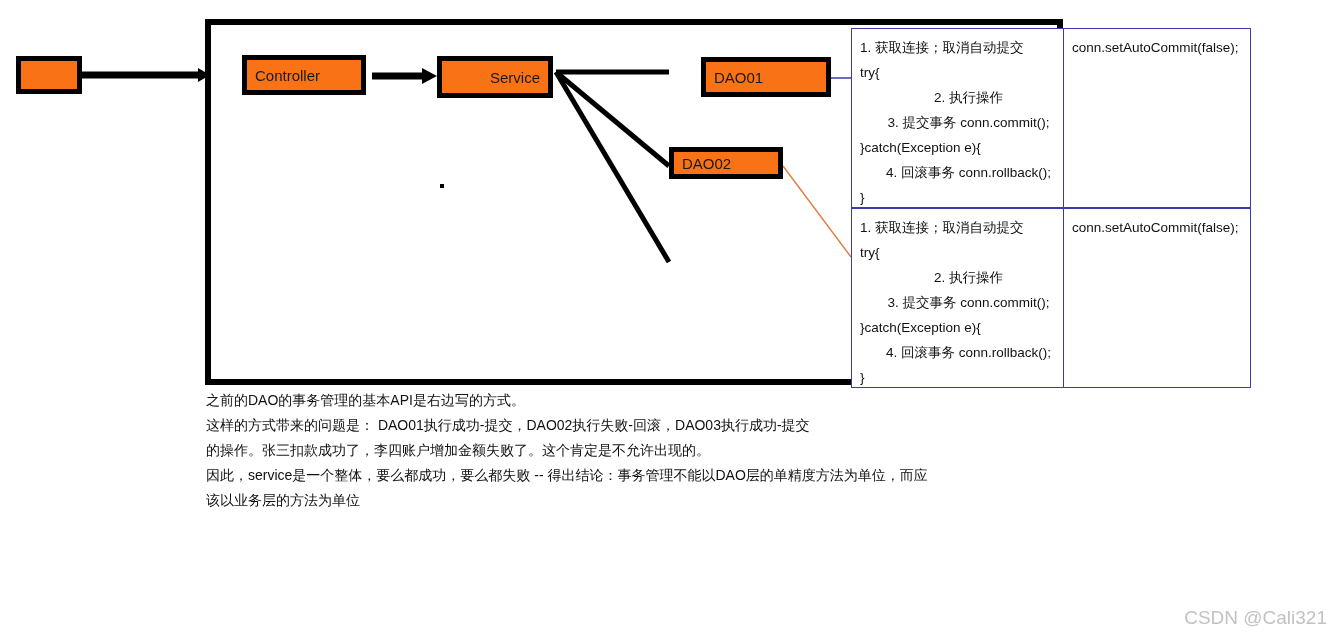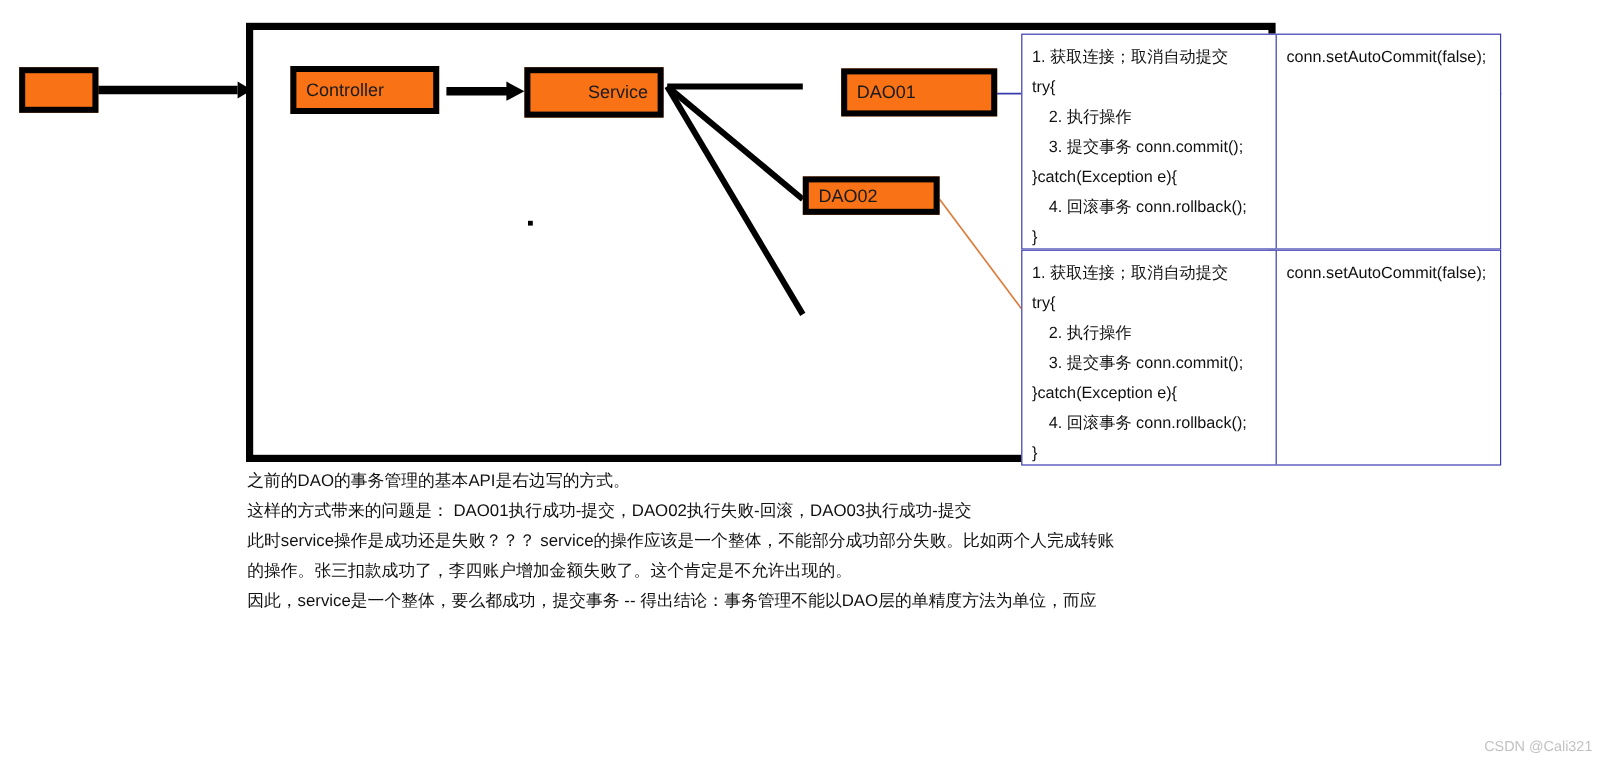--- a/index.html
+++ b/index.html
@@ -92,21 +92,21 @@
     flex: 1;
     box-sizing: border-box;
     padding: 6px 0 0 8px;
   }
   .code-line {
     font-size: 13.5px;
     line-height: 25px;
     white-space: nowrap;
     color: #111111;
   }
-  .code-line.indent { padding-left: 14px; }
+  .code-line.indent { padding-left: 14px; text-align: center; }
 
   
   #notes {
     position: absolute;
     left: 206px;
     top: 388px;
     width: 760px;
     z-index: 4;
   }
   #notes .note-line {
@@ -125,21 +125,21 @@
     height: 4px;
     background: #000000;
     z-index: 4;
   }
 
   
   #watermark {
     position: absolute;
     right: 14px;
     bottom: 8px;
-    font-size: 12px;
+    font-size: 19px;
     color: #c2c2c2;
     white-space: nowrap;
     z-index: 6;
   }
 </style>
 </head>
 <body>
 
 <div id="stage">
 
@@ -213,20 +213,20 @@
     <div class="code-col-right">
       <div class="code-line">conn.setAutoCommit(false);</div>
     </div>
   </div>
 
   <div id="stray-dot"></div>
 
   <div id="notes">
     <div class="note-line">之前的DAO的事务管理的基本API是右边写的方式。</div>
     <div class="note-line">这样的方式带来的问题是： DAO01执行成功-提交，DAO02执行失败-回滚，DAO03执行成功-提交</div>
-    <div class="note-line">此时service操作是成功还是失败？？？  service的操作应该是一个整体，不能部分成功部分失败。比如两个人完成转账</div>
     <div class="note-line">的操作。张三扣款成功了，李四账户增加金额失败了。这个肯定是不允许出现的。</div>
-    <div class="note-line">因此，service是一个整体，要么都成功，提交事务 -- 得出结论：事务管理不能以DAO层的单精度方法为单位，而应</div>
+    <div class="note-line">因此，service是一个整体，要么都成功，要么都失败 -- 得出结论：事务管理不能以DAO层的单精度方法为单位，而应</div>
+    <div class="note-line">该以业务层的方法为单位</div>
   </div>
 
   <div id="watermark">CSDN @Cali321</div>
 
 </div>
 
 </body></html>

